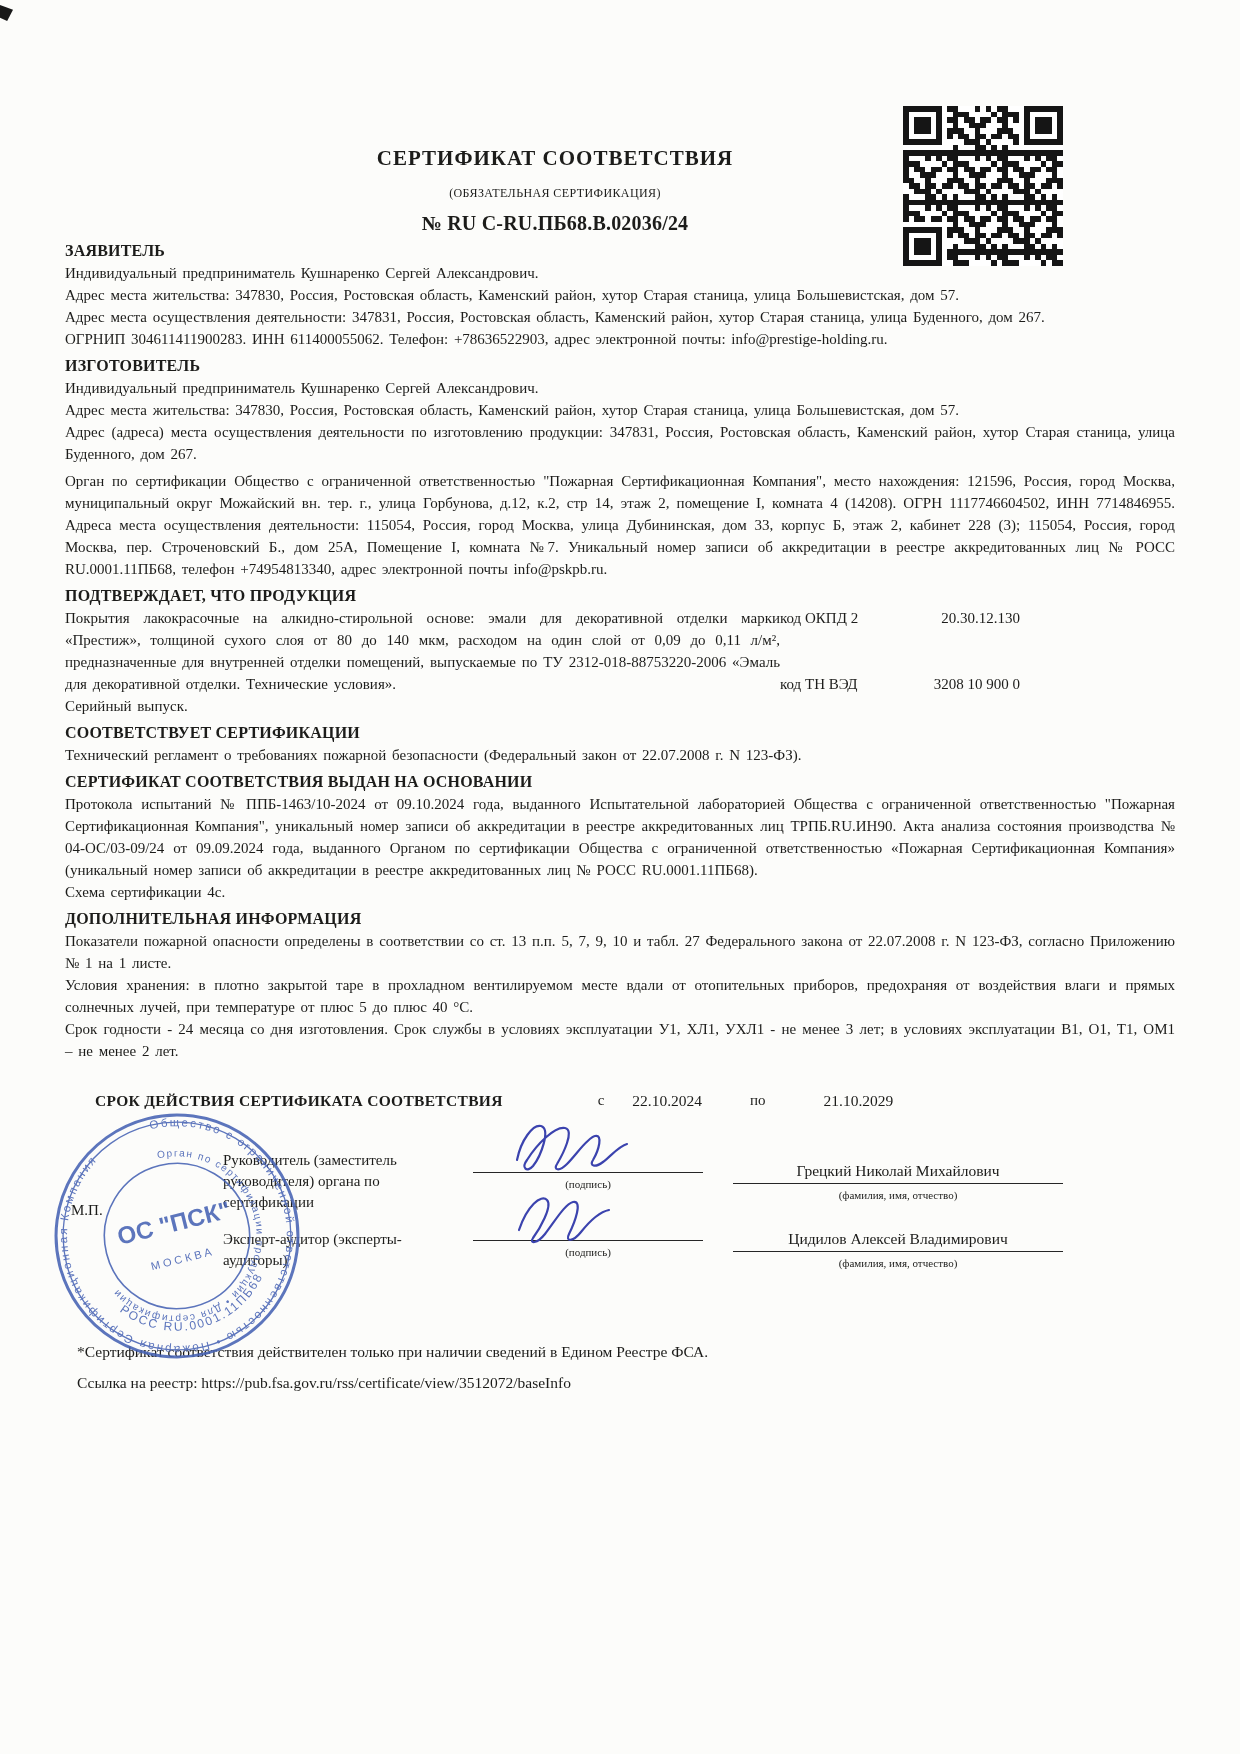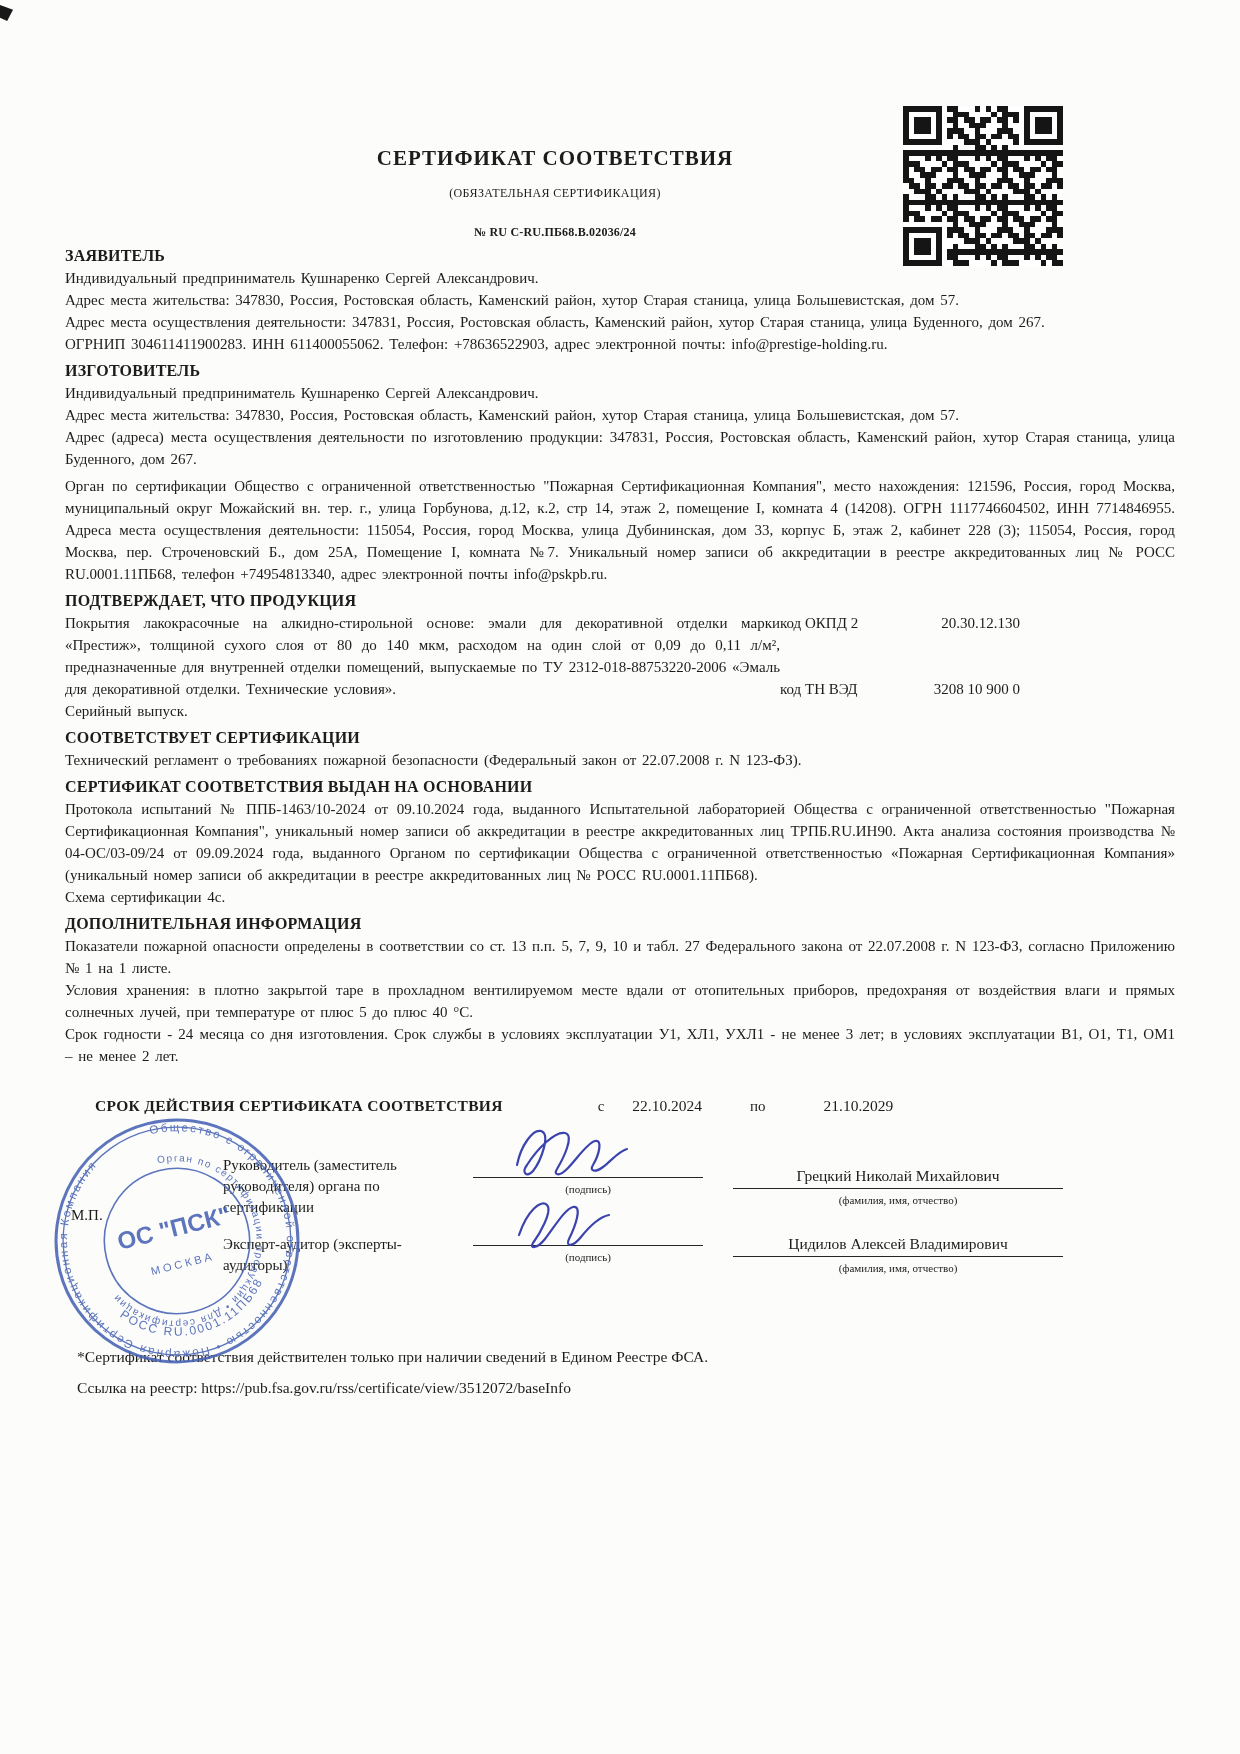--- a/index.html
+++ b/index.html
@@ -8,30 +8,30 @@
     background:#fcfcfa;color:#1c1c1a;
     font-family:"Liberation Serif",serif;
   }
   .scan-mark{position:absolute;left:0;top:5px;width:13px;height:16px;background:#181818;
     clip-path:polygon(0 0,100% 30%,55% 100%,0 80%)}
   .qr{position:absolute;left:903px;top:106px;width:160px;height:160px}
   .content{position:absolute;left:65px;top:146px;width:1110px}
   .hdr{width:980px;text-align:center}
   .title{font-size:21px;font-weight:bold;letter-spacing:1px}
   .subtitle{font-size:12px;margin-top:15px;letter-spacing:.4px}
-  .number{font-size:12px;font-weight:bold;margin-top:24px;letter-spacing:.2px}
+  .number{font-size:20px;font-weight:bold;margin-top:11px;letter-spacing:.2px}
   section{margin-top:5px}
   h2{margin:0;font-size:16px;font-weight:bold;line-height:22px;letter-spacing:.2px}
   p{margin:0;font-size:15px;line-height:22px;text-align:justify;word-spacing:2px}
   .product-flex{display:flex}
   .product-text{width:715px}
   .product-codes{width:240px;margin-left:0;font-size:15px;line-height:22px}
   .code-row{display:flex;justify-content:space-between}
   .code-row.r2{margin-top:44px}
-  .validity{display:flex;align-items:flex-end;margin-top:30px;margin-left:30px;white-space:nowrap}
+  .validity{display:flex;align-items:flex-start;margin-top:30px;margin-left:30px;white-space:nowrap}
   .validity .vh{font-size:15.5px;font-weight:bold;letter-spacing:.3px}
   .validity .lbl{margin-left:95px;font-size:15px}
   .validity .date{margin-left:28px;font-size:15.5px}
   .validity .lbl2{margin-left:48px}
   .validity .date2{margin-left:58px}
   .sigblock{position:relative;margin-top:40px;height:175px}
   .mp{position:absolute;left:6px;top:52px;font-size:15px}
   .stamp{position:absolute;left:-14px;top:-40px;width:252px;height:252px;
     transform:rotate(-14deg);opacity:.88;pointer-events:none}
   .stamp svg{width:100%;height:100%}

